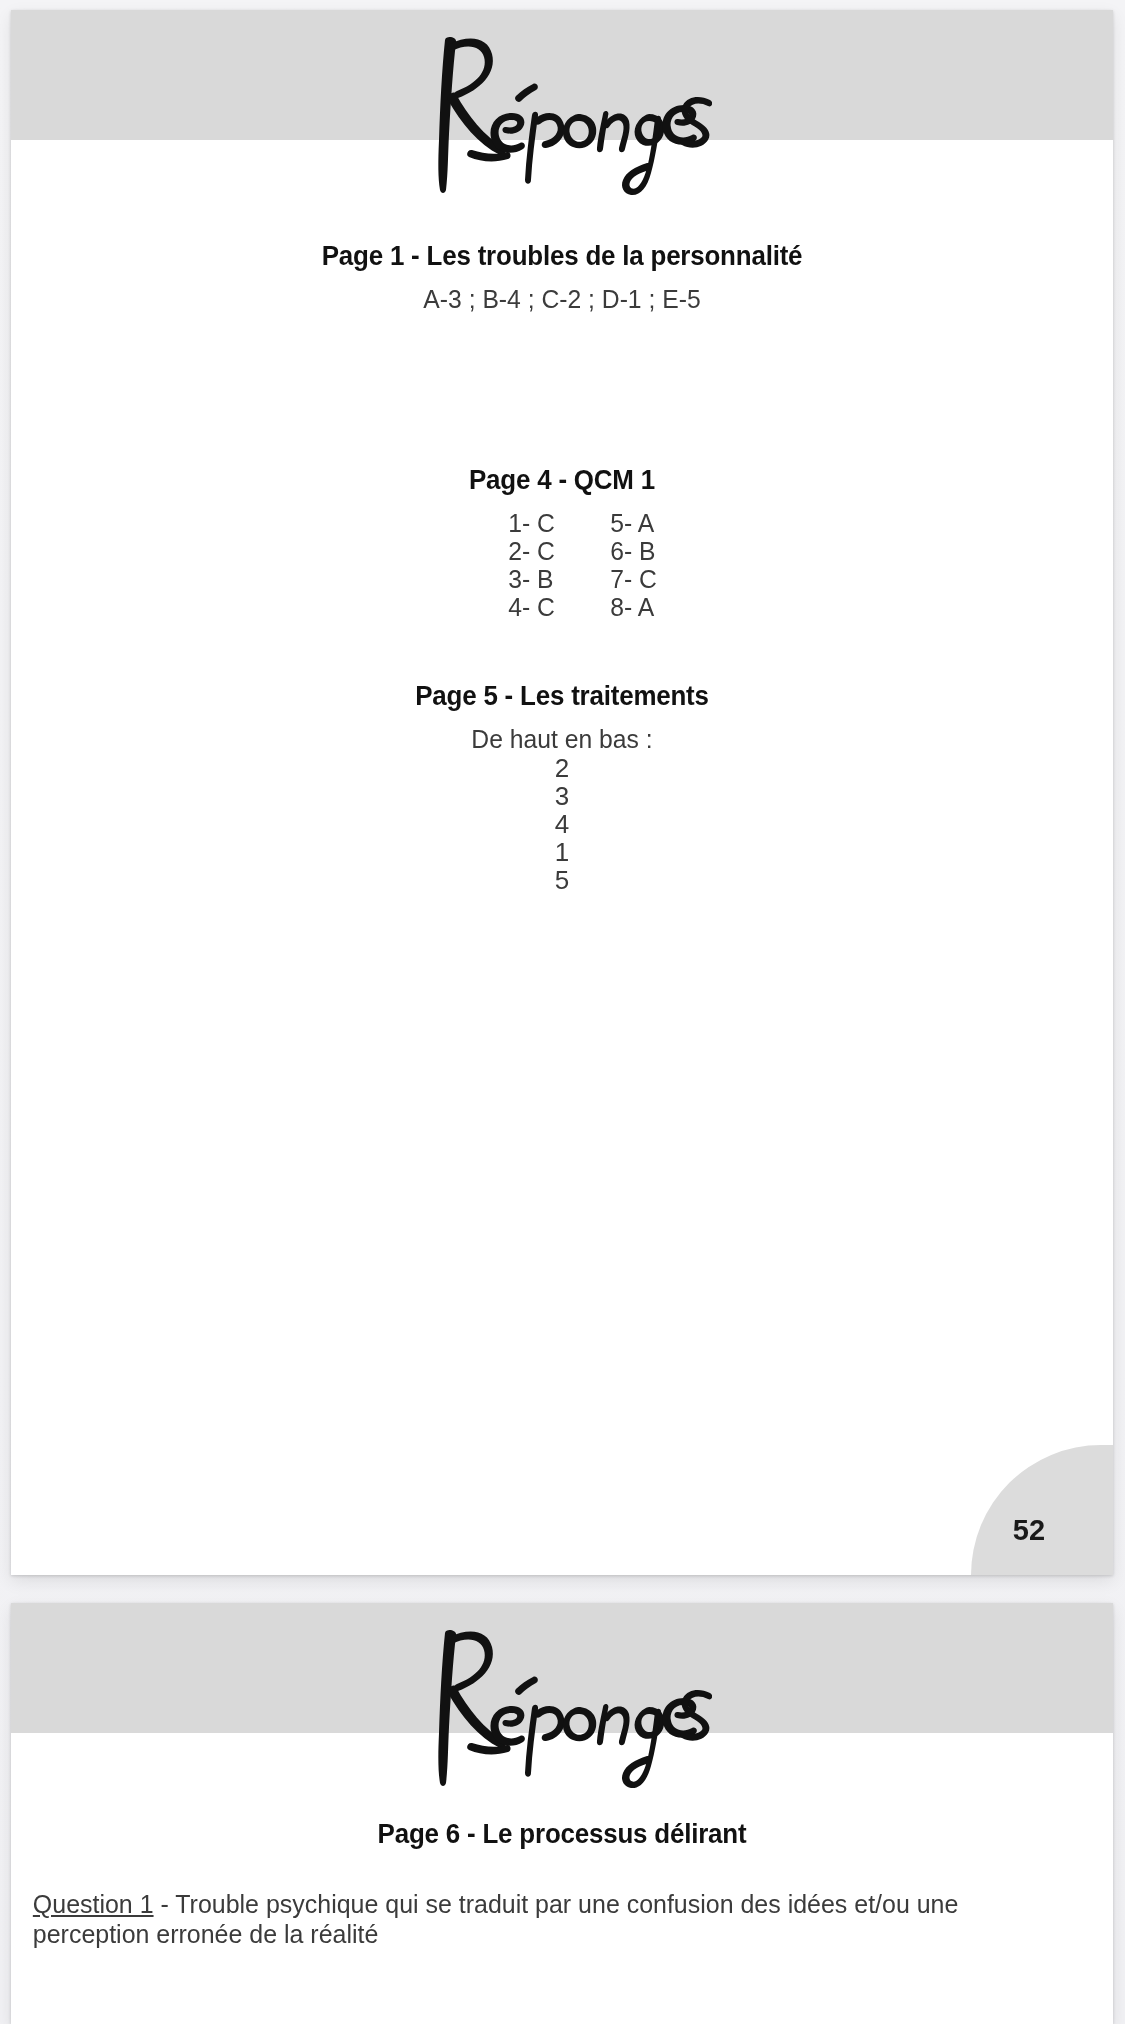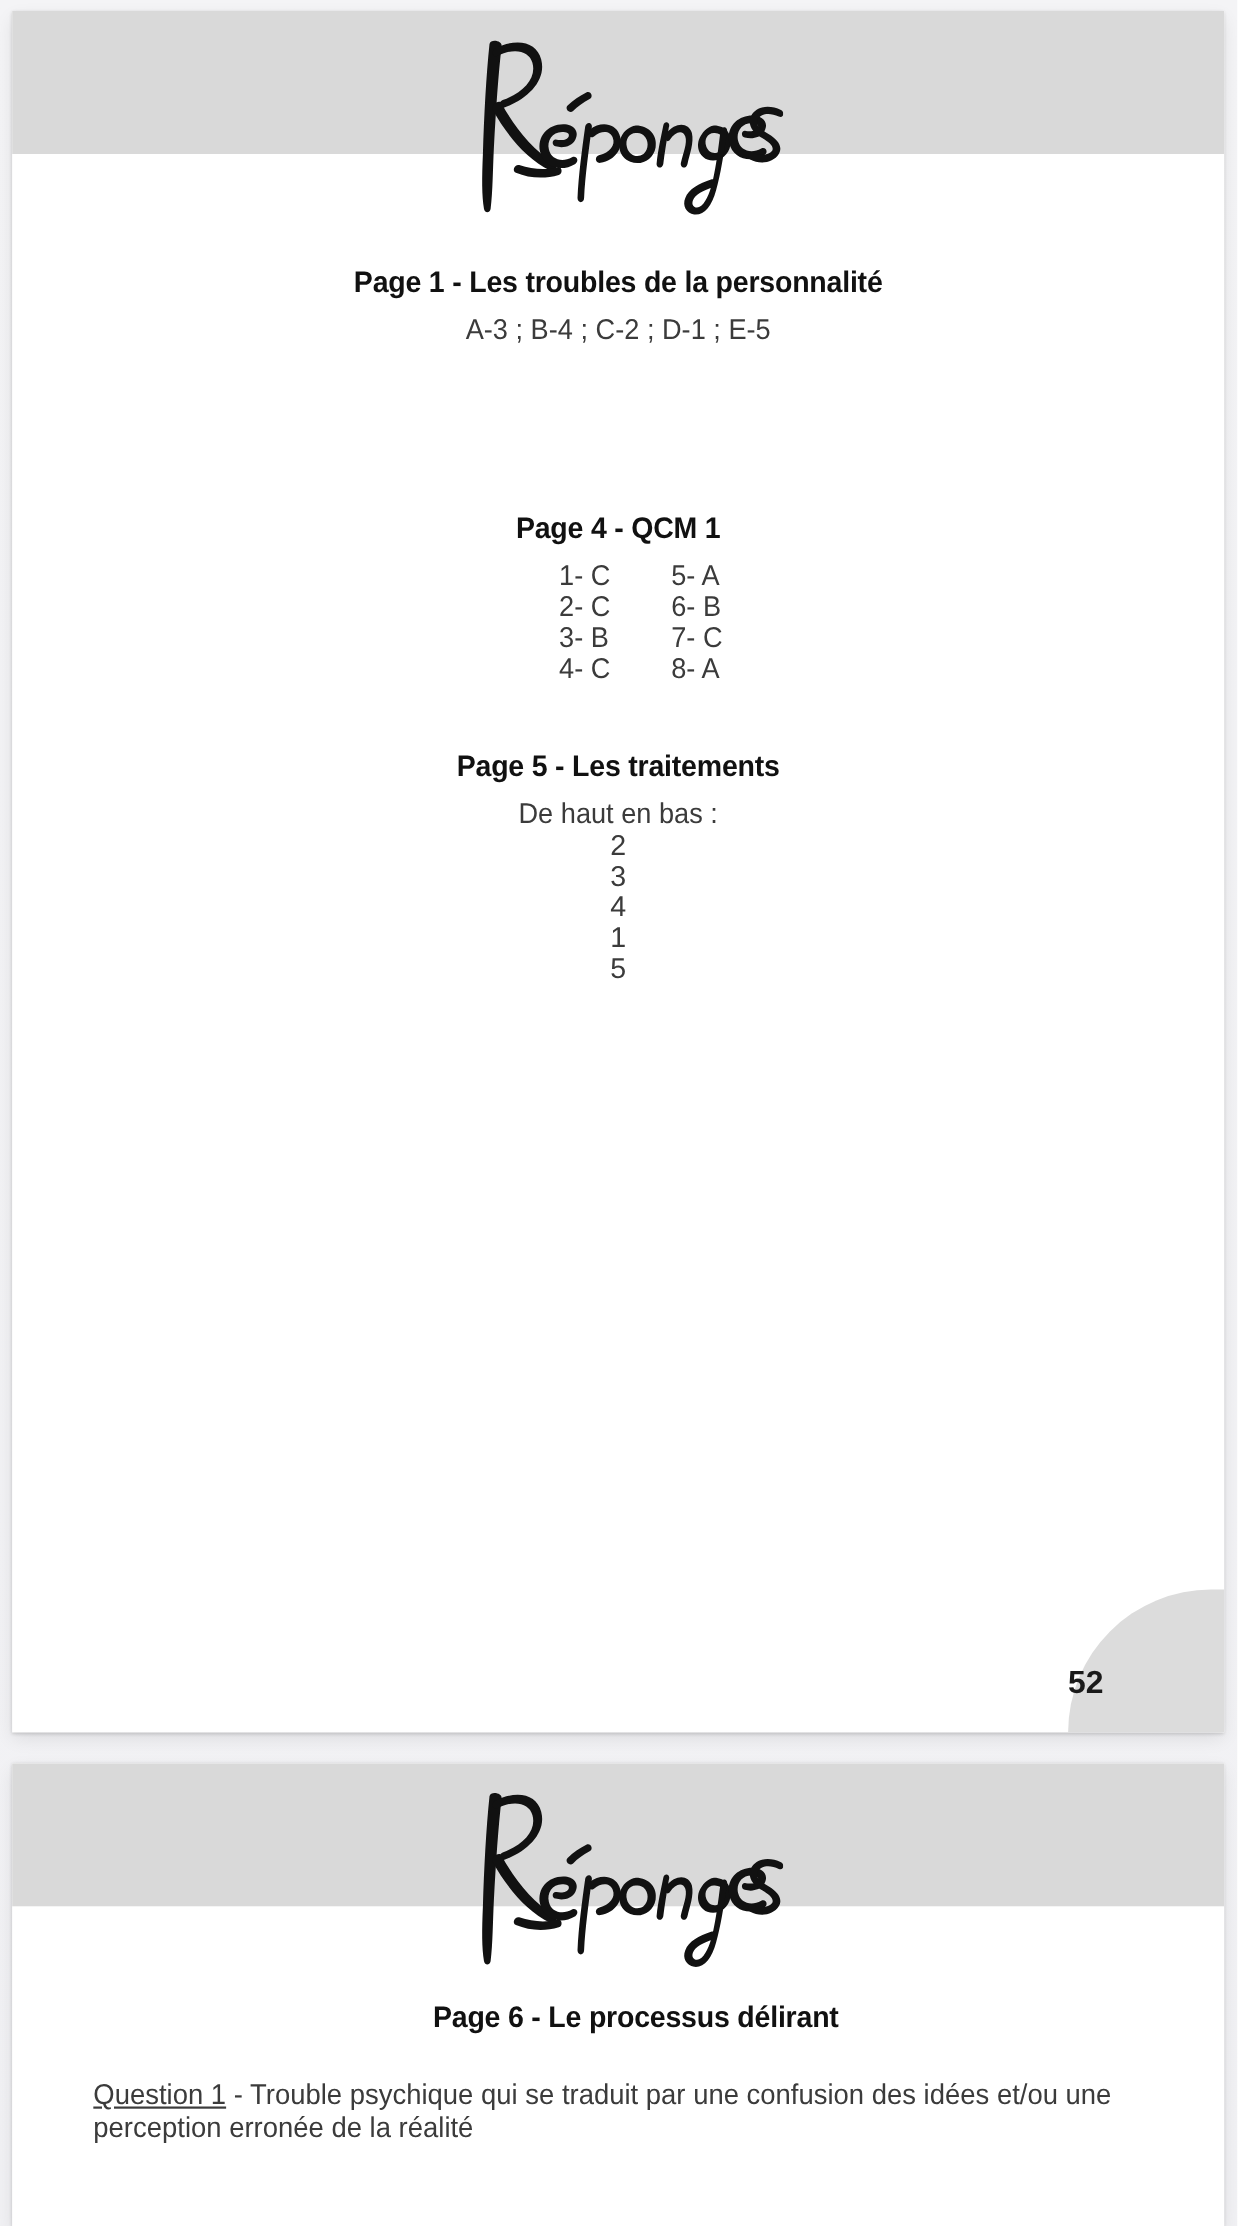--- a/index.html
+++ b/index.html
@@ -53,24 +53,24 @@
     pointer-events: none;
   }
   .script-title { display: block; }
   .script-title svg { display: block; }
 
   
   .content {
     position: absolute;
     left: 0; right: 0;
     top: 230px;
-    padding: 0 38px;
+    padding: 0 18px;
     text-align: center;
   }
-  #page-53 .content { top: 215px; margin-left: 32px; }
+  #page-53 .content { top: 215px; }
 
   .block { margin: 0 0 6px 0; }
 
   h2.section-title {
     font-family: "Liberation Sans", sans-serif;
     font-weight: bold;
     font-size: 27px;
     letter-spacing: -0.2px;
     color: #111111;
     margin: 0 0 14px 0;
@@ -141,21 +141,21 @@
   .page-corner {
     position: absolute;
     right: 0;
     bottom: 0;
     width: 142px;
     height: 130px;
     background: #dcdcdc;
     border-top-left-radius: 142px;
     display: flex;
     align-items: flex-end;
-    justify-content: flex-start;
+    justify-content: center;
     padding: 0 26px 30px 0;
     box-sizing: border-box;
   }
   .page-num {
     font-family: "Liberation Sans", sans-serif;
     font-weight: bold;
     font-size: 29px;
     color: #1a1a1a;
     line-height: 1;
   }

